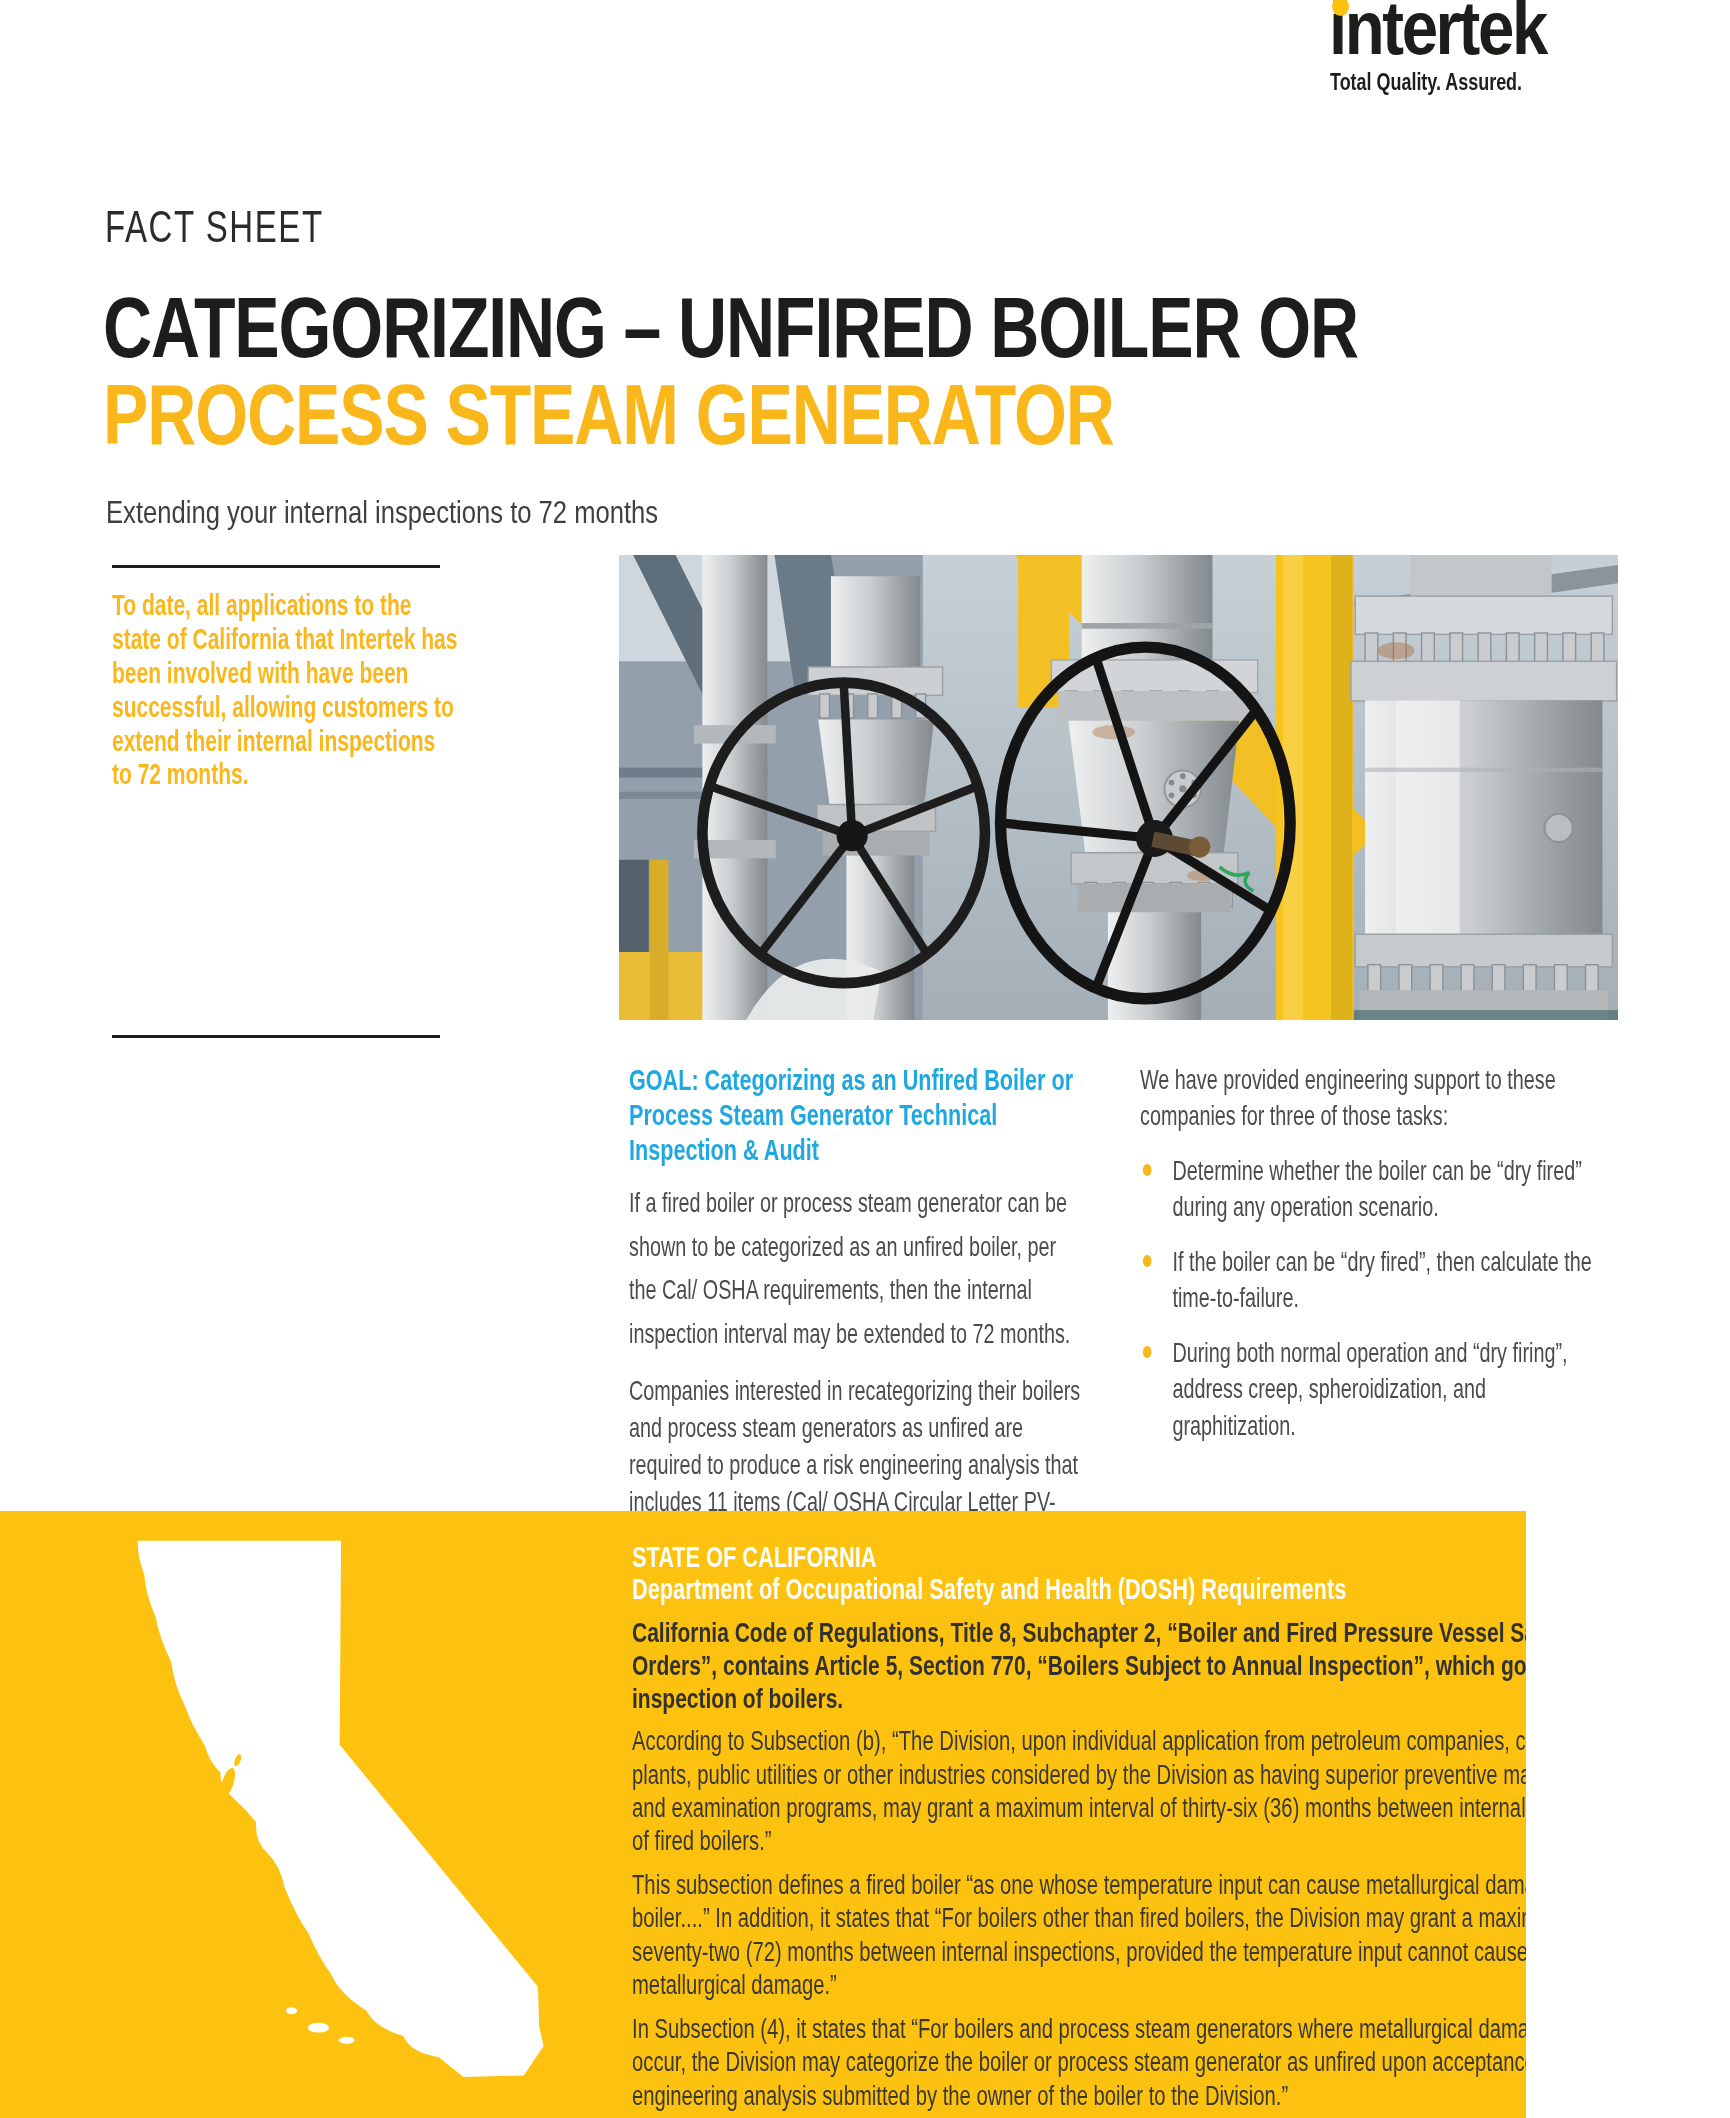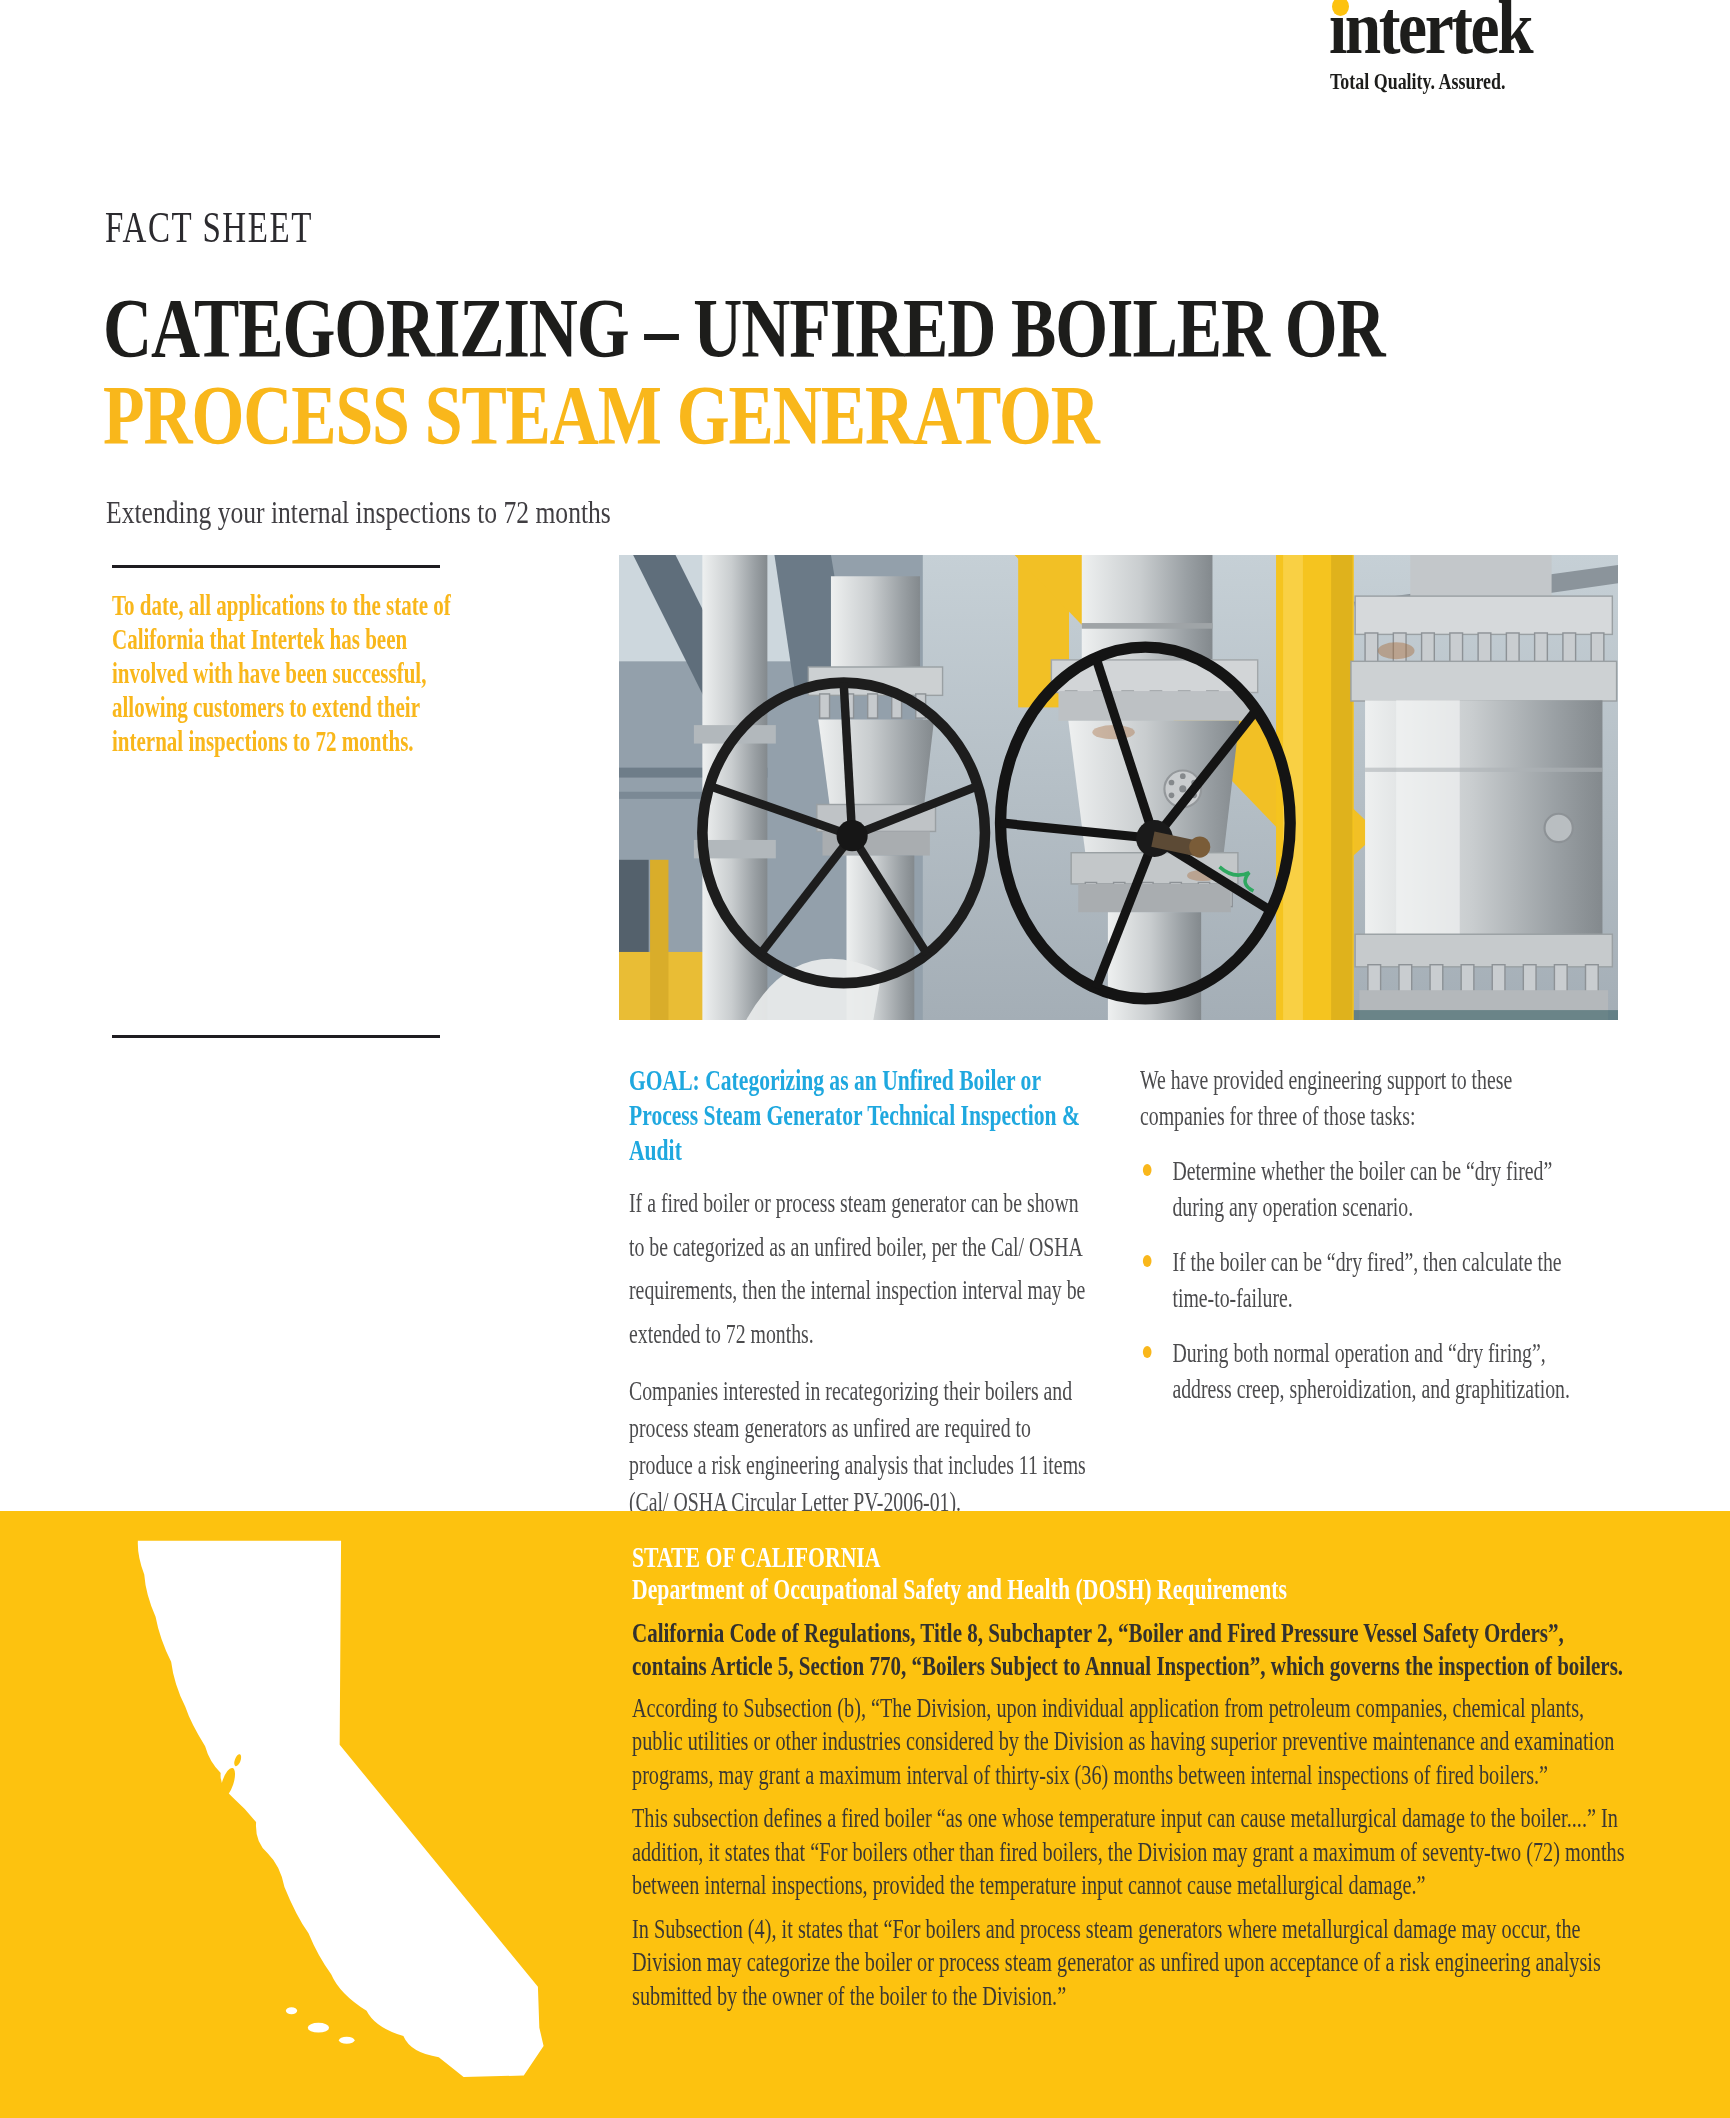--- a/index.html
+++ b/index.html
@@ -6,21 +6,21 @@
     --yellow:#FDC20F;
     --yellow-text:#F9B71B;
     --blue:#1FA8DF;
     --ink:#1D1D1B;
     --body:#4B4B4D;
     --band-ink:#3B3833;
     --band-lead:#33312E;
   }
   html,body{margin:0;padding:0;background:#fff;}
   .page{position:relative;width:1730px;height:2119px;background:#fff;overflow:hidden;
-        font-family:Liberation Serif, serif;color:var(--ink);}
+        font-family:Liberation Sans, sans-serif;color:var(--ink);}
   .abs{position:absolute;}
   
   .cx70{transform:scaleX(.70);transform-origin:0 0;}
   .cx72{transform:scaleX(.72);transform-origin:0 0;}
   .cx75{transform:scaleX(.75);transform-origin:0 0;}
   .cx78{transform:scaleX(.78);transform-origin:0 0;}
   .cx80{transform:scaleX(.80);transform-origin:0 0;}
   .cx86{transform:scaleX(.86);transform-origin:0 0;}
 
   
@@ -53,21 +53,21 @@
   .goal-h{margin:0 0 14px 0;font-size:30px;font-weight:700;color:var(--blue);line-height:1.17;}
   .p-loose{margin:0 0 18.4px 0;font-size:27.5px;line-height:1.58;color:var(--body);}
   .p-tight{margin:0;font-size:27.5px;line-height:1.34;color:var(--body);}
   .col-intro{margin:0 0 18.4px 0;font-size:27.5px;line-height:1.32;color:var(--body);}
   ul.bullets{list-style:none;margin:0;padding:0;}
   ul.bullets li{position:relative;padding-left:45px;margin-bottom:18.4px;
                 font-size:27.5px;line-height:1.32;color:var(--body);}
   .dot{position:absolute;left:4.2px;top:11.3px;width:12px;height:12px;border-radius:50%;background:var(--yellow-text);}
 
   
-  .band{left:0;top:1511px;width:1730px;height:607px;background:var(--yellow);overflow:hidden;}
+  .band{left:0;top:1511px;width:1526px;height:607px;background:var(--yellow);overflow:hidden;}
   .ca-map{position:absolute;left:106px;top:24px;width:439px;height:556px;}
   .ca-map svg{display:block;width:100%;height:100%;}
   .band-text{position:absolute;left:632px;top:30px;width:1342px;}
   .b-h{margin:0;font-size:29px;font-weight:700;color:#ffffff;line-height:1.12;}
   .b-h2{margin:0 0 10px 0;}
   .b-lead{margin:0 0 10px 0;font-size:28px;font-weight:700;color:var(--band-lead);line-height:1.18;}
   .b-p{margin:0 0 10px 0;font-size:27px;color:var(--band-ink);line-height:1.24;}
 </style>
 </head>
 <body>

